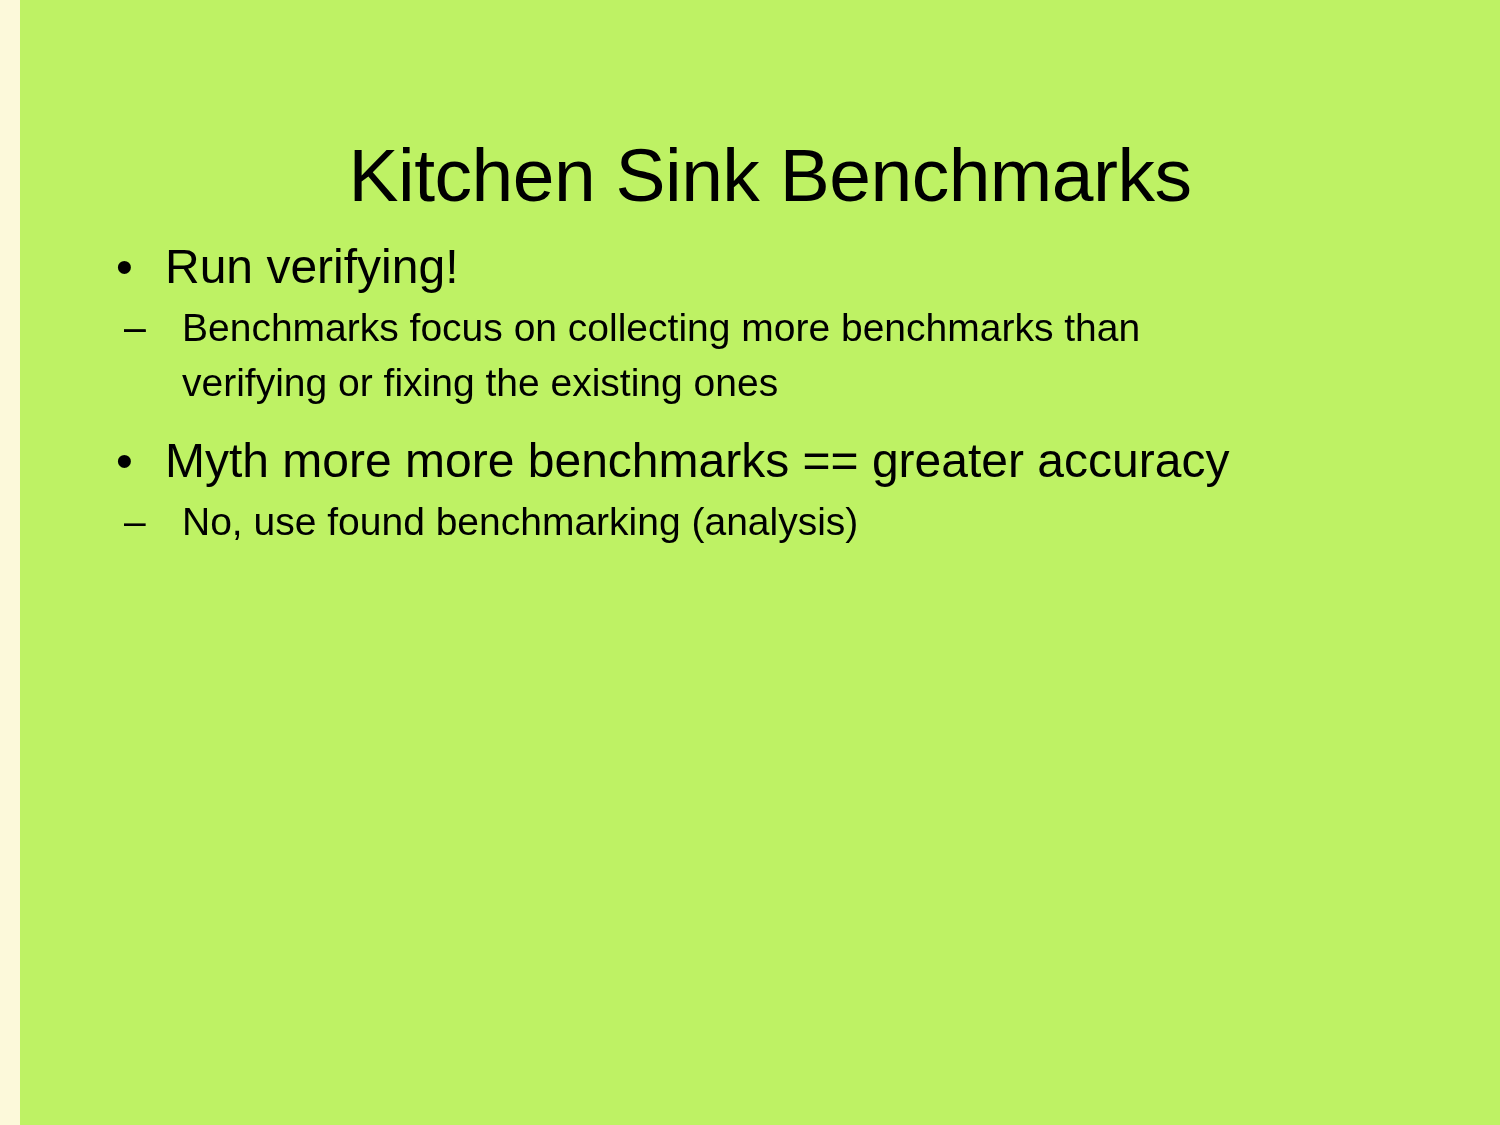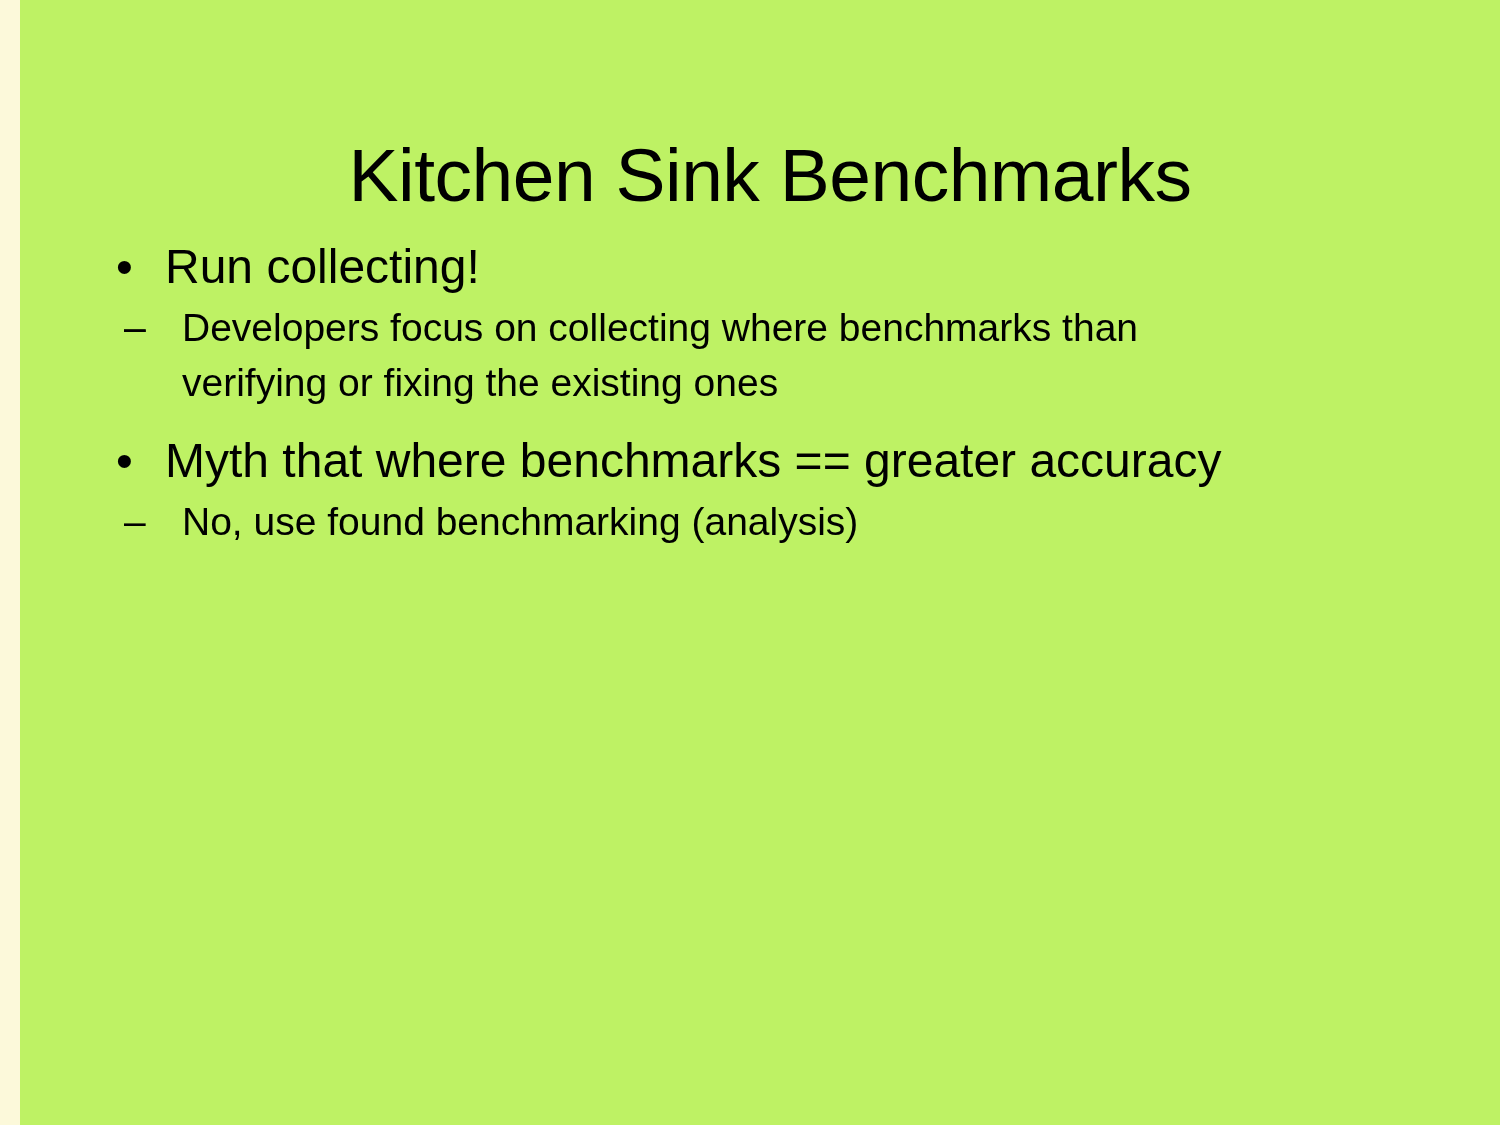--- a/index.html
+++ b/index.html
@@ -110,40 +110,40 @@
 
 <div class="slide" style="background: #bef264; margin-left: 20px;">
 
   <h1 class="slide-title">Kitchen Sink Benchmarks</h1>
 
   <div class="body-area">
     <ul class="level1">
 
       <li class="bullet-l1">
         <span class="marker-l1">•</span>
-        <span class="text-l1">Run collecting!</span>
+        <span class="text-l1">Run verifying!</span>
       </li>
 
       <li style="list-style:none">
         <ul class="level2">
           <li class="bullet-l2">
             <span class="marker-l2">–</span>
           </li>
           <li class="bullet-l2">
             <span class="marker-l2">–</span>
-            <span class="text-l2">Developers focus on collecting where benchmarks than verifying or fixing the existing ones</span>
+            <span class="text-l2">Benchmarks focus on collecting more benchmarks than verifying or fixing the existing ones</span>
           </li>
         </ul>
       </li>
 
       <li class="group-gap" style="list-style:none"></li>
 
       <li class="bullet-l1">
         <span class="marker-l1">•</span>
-        <span class="text-l1">Myth that where benchmarks == greater accuracy</span>
+        <span class="text-l1">Myth more more benchmarks == greater accuracy</span>
       </li>
 
       <li style="list-style:none">
         <ul class="level2">
           <li class="bullet-l2">
             <span class="marker-l2">–</span>
             <span class="text-l2">No, use found benchmarking (analysis)</span>
           </li>
         </ul>
       </li>

